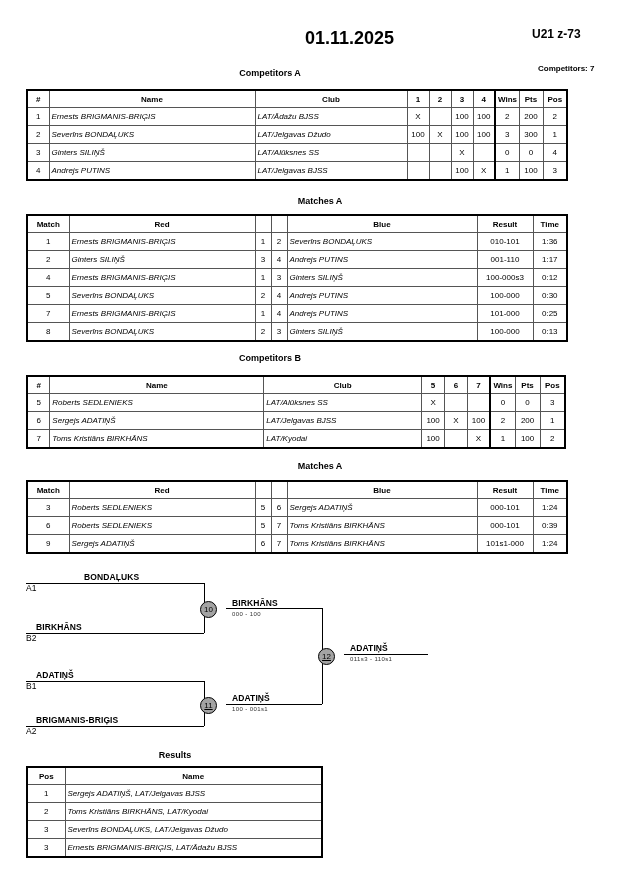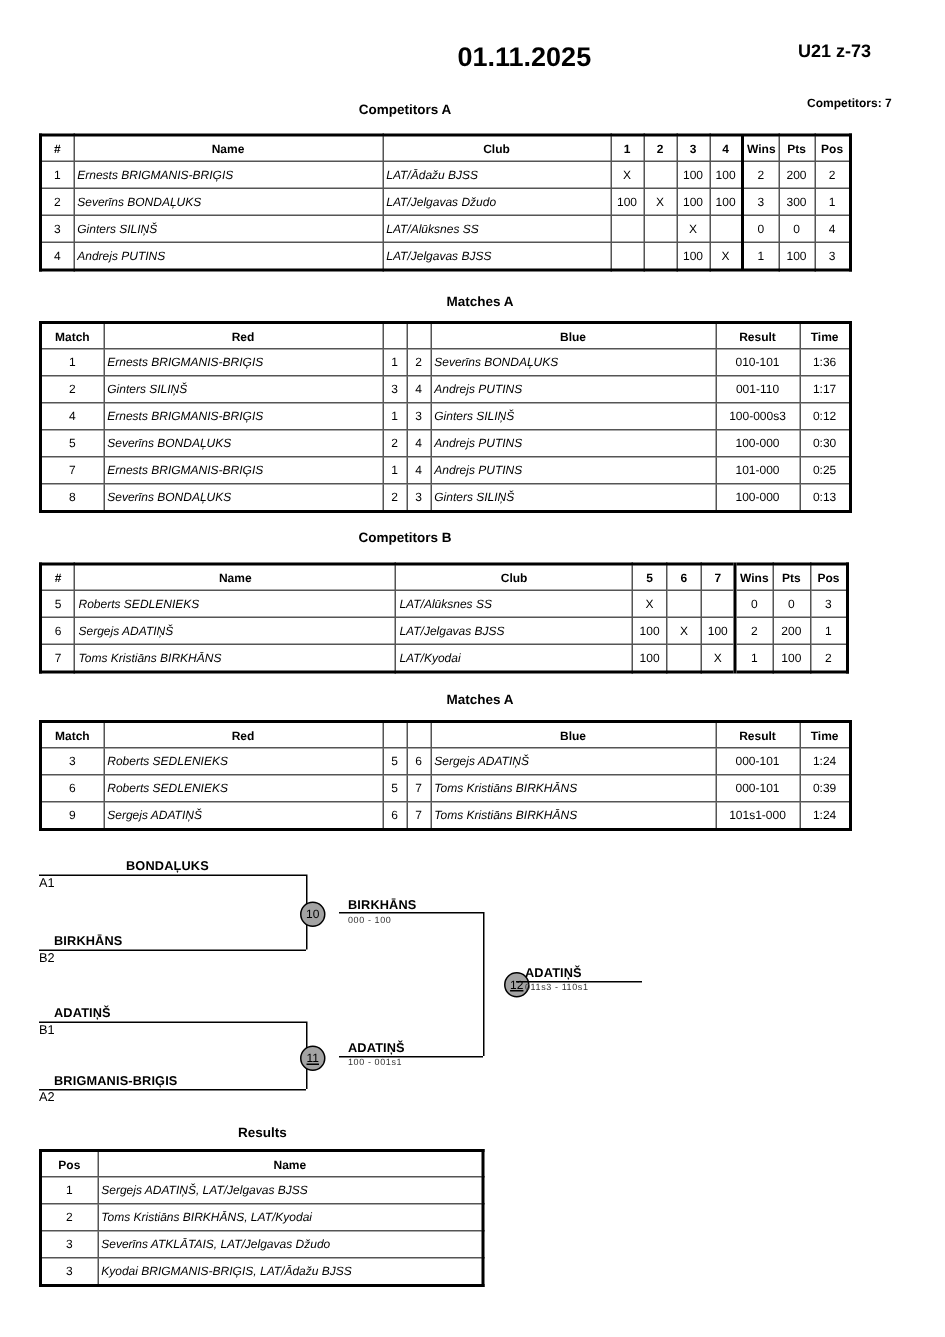--- a/index.html
+++ b/index.html
@@ -446,21 +446,21 @@
 
   <div class="bk-line bk-v" style="left:204px; top:121px; height:45px;"></div>
 
   <div class="bk-node" style="left:200px; top:137px;text-decoration:underline;">11</div>
   <div class="bk-name" style="left:232px; top:133px;">ADATIŅŠ</div>
   <div class="bk-score" style="left:232px; top:146px;">100 - 001s1</div>
   <div class="bk-line bk-h" style="left:226px; top:144px; width:96px;"></div>
 
   <div class="bk-line bk-v" style="left:322px; top:48px; height:96px;"></div>
 
-  <div class="bk-node" style="left:336px; top:88px;text-decoration:underline;">12</div>
+  <div class="bk-node" style="left:318px; top:88px;text-decoration:underline;">12</div>
   <div class="bk-name" style="left:350px; top:83px;">ADATIŅŠ</div>
   <div class="bk-score" style="left:350px; top:96px;">011s3 - 110s1</div>
   <div class="bk-line bk-h" style="left:344px; top:94px; width:84px;"></div>
 </div>
 
 <table class="tbl" id="results-tbl" style="left:26px; top:766px; width:295px;">
   <colgroup>
       <col style="width:38px">
       <col style="width:257px">
     </colgroup>
@@ -474,20 +474,20 @@
       <tr>
         <td class="c">1</td>
         <td class="l">Sergejs ADATIŅŠ, LAT/Jelgavas BJSS</td>
       </tr>
       <tr>
         <td class="c">2</td>
         <td class="l">Toms Kristiāns BIRKHĀNS, LAT/Kyodai</td>
       </tr>
       <tr>
         <td class="c">3</td>
-        <td class="l">Severīns ATKLĀTAIS, LAT/Jelgavas Džudo</td>
-      </tr>
-      <tr>
-        <td class="c">3</td>
-        <td class="l">Kyodai BRIGMANIS-BRIĢIS, LAT/Ādažu BJSS</td>
+        <td class="l">Severīns BONDAĻUKS, LAT/Jelgavas Džudo</td>
+      </tr>
+      <tr>
+        <td class="c">3</td>
+        <td class="l">Ernests BRIGMANIS-BRIĢIS, LAT/Ādažu BJSS</td>
       </tr>
     </tbody>
 </table>
 
 </body></html>

